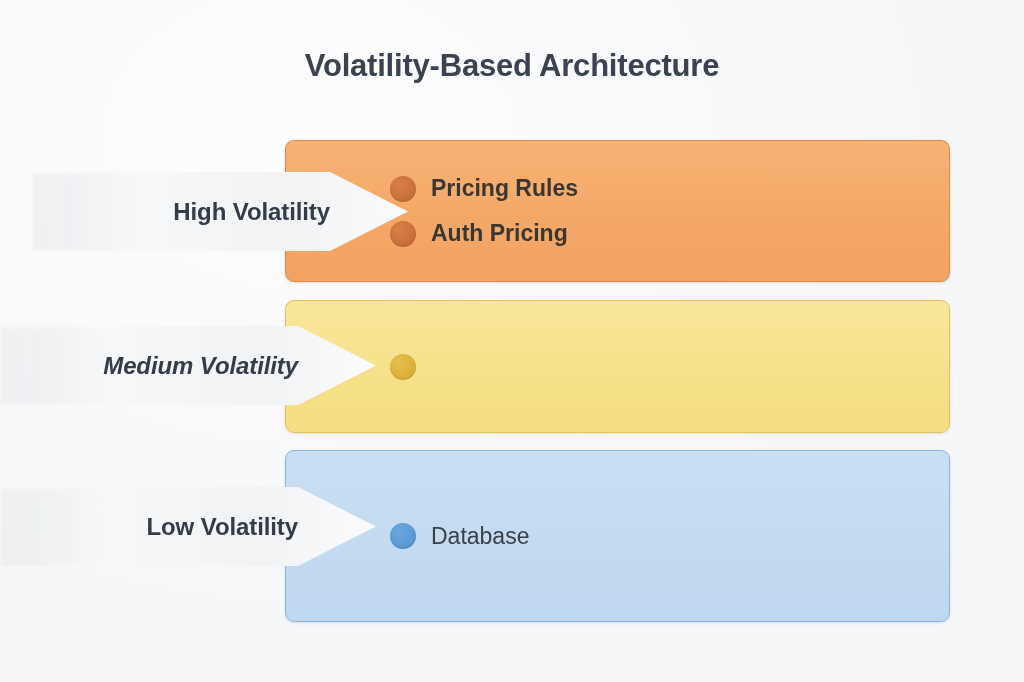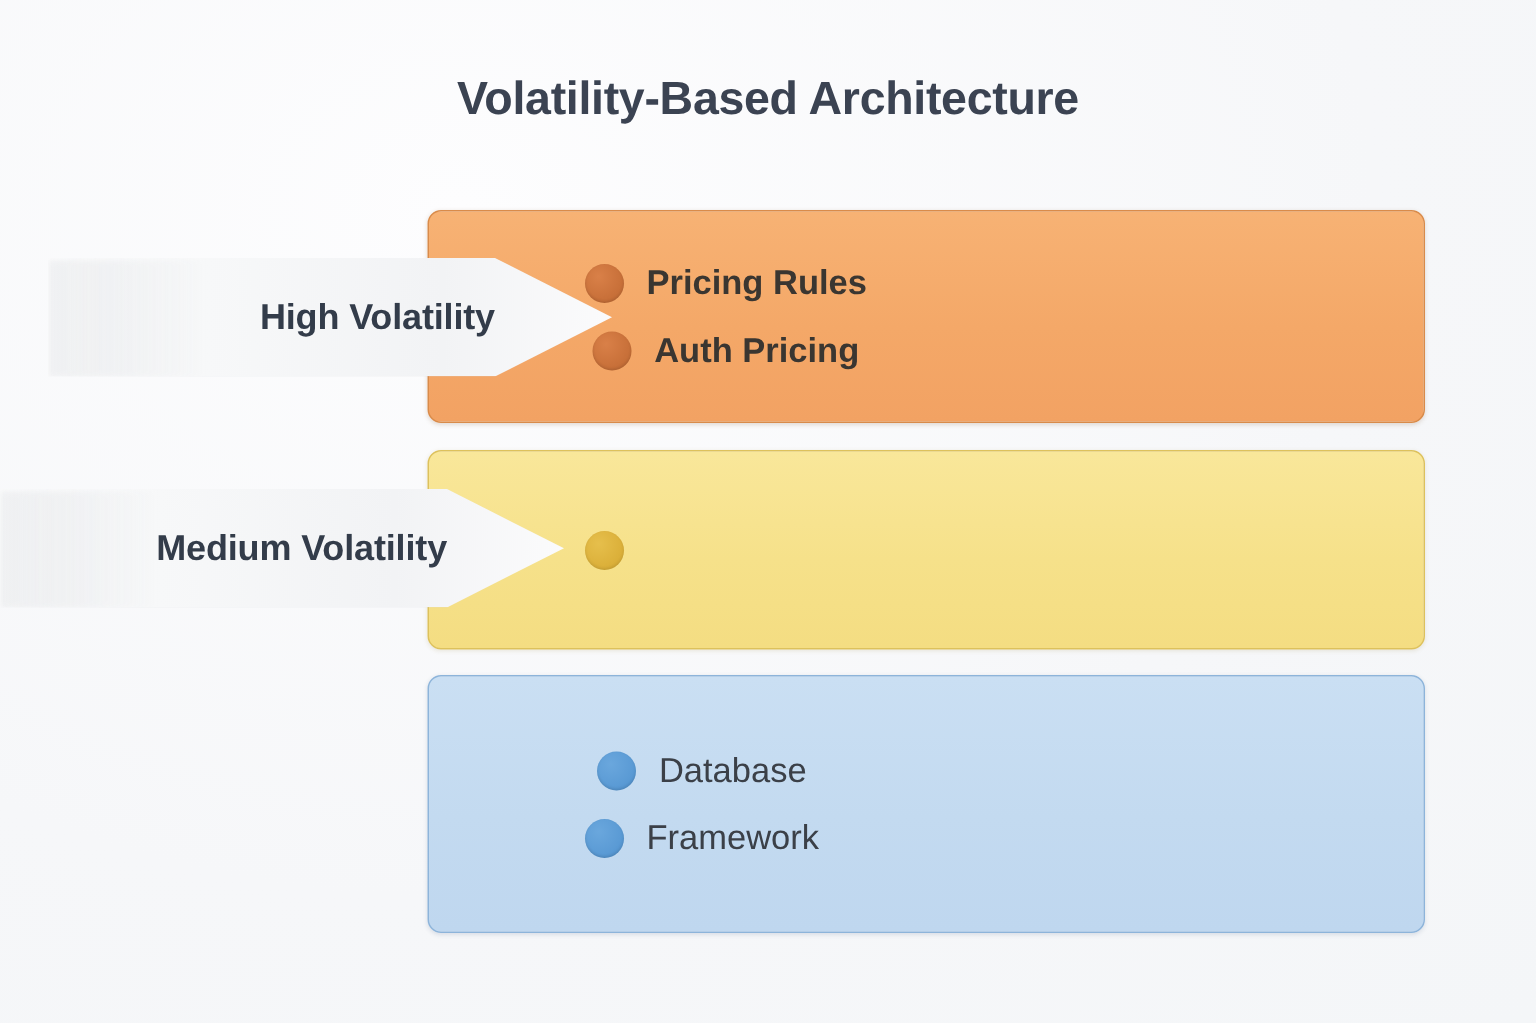--- a/index.html
+++ b/index.html
@@ -77,21 +77,20 @@
     height: 100%;
     display: flex;
     flex-direction: column;
     justify-content: center;
     gap: 0;
   }
   .item {
     display: flex;
     align-items: center;
     height: 45px;
-    justify-content: center;
   }
   .bullet {
     width: 26px;
     height: 26px;
     border-radius: 50%;
     flex: 0 0 auto;
     margin-right: 15px;
   }
   .band.high .bullet {
     background: radial-gradient(circle at 35% 32%, #d98048 0%, #c9713a 60%, #bd6832 100%);
@@ -140,21 +139,21 @@
     filter: drop-shadow(0 1px 2px rgba(70, 80, 95, 0.28));
   }
   .arrow-label {
     font-size: 24px;
     font-weight: bold;
     color: #333c4a;
     white-space: nowrap;
     letter-spacing: -0.1px;
   }
   .arrow.high   { top: 172px; margin-left: 32px; }
-  .arrow.medium { top: 326px; }
+  .arrow.medium { top: 326px; font-style: italic; }
   .arrow.low    { top: 487px; }
 </style>
 </head>
 <body>
 
 <div id="canvas">
 
   <div class="title">Volatility-Based Architecture</div>
 
   <div class="band high">
@@ -185,21 +184,20 @@
   <div class="arrow medium">
     <span class="arrow-label">Medium Volatility</span>
   </div>
 
   <div class="band low">
     <div class="items">
       <div class="item">
         <span class="bullet"></span>
         <span class="item-label">Database</span>
       </div>
-      <div class="item">
-        <span class="bullet"></span>
-        <span class="item-label">Framework</span>
-      </div>
     </div>
   </div>
 
+  <div class="arrow low">
+    <span class="arrow-label">Low Volatility</span>
+  </div>
 
 </div>
 
 </body></html>

